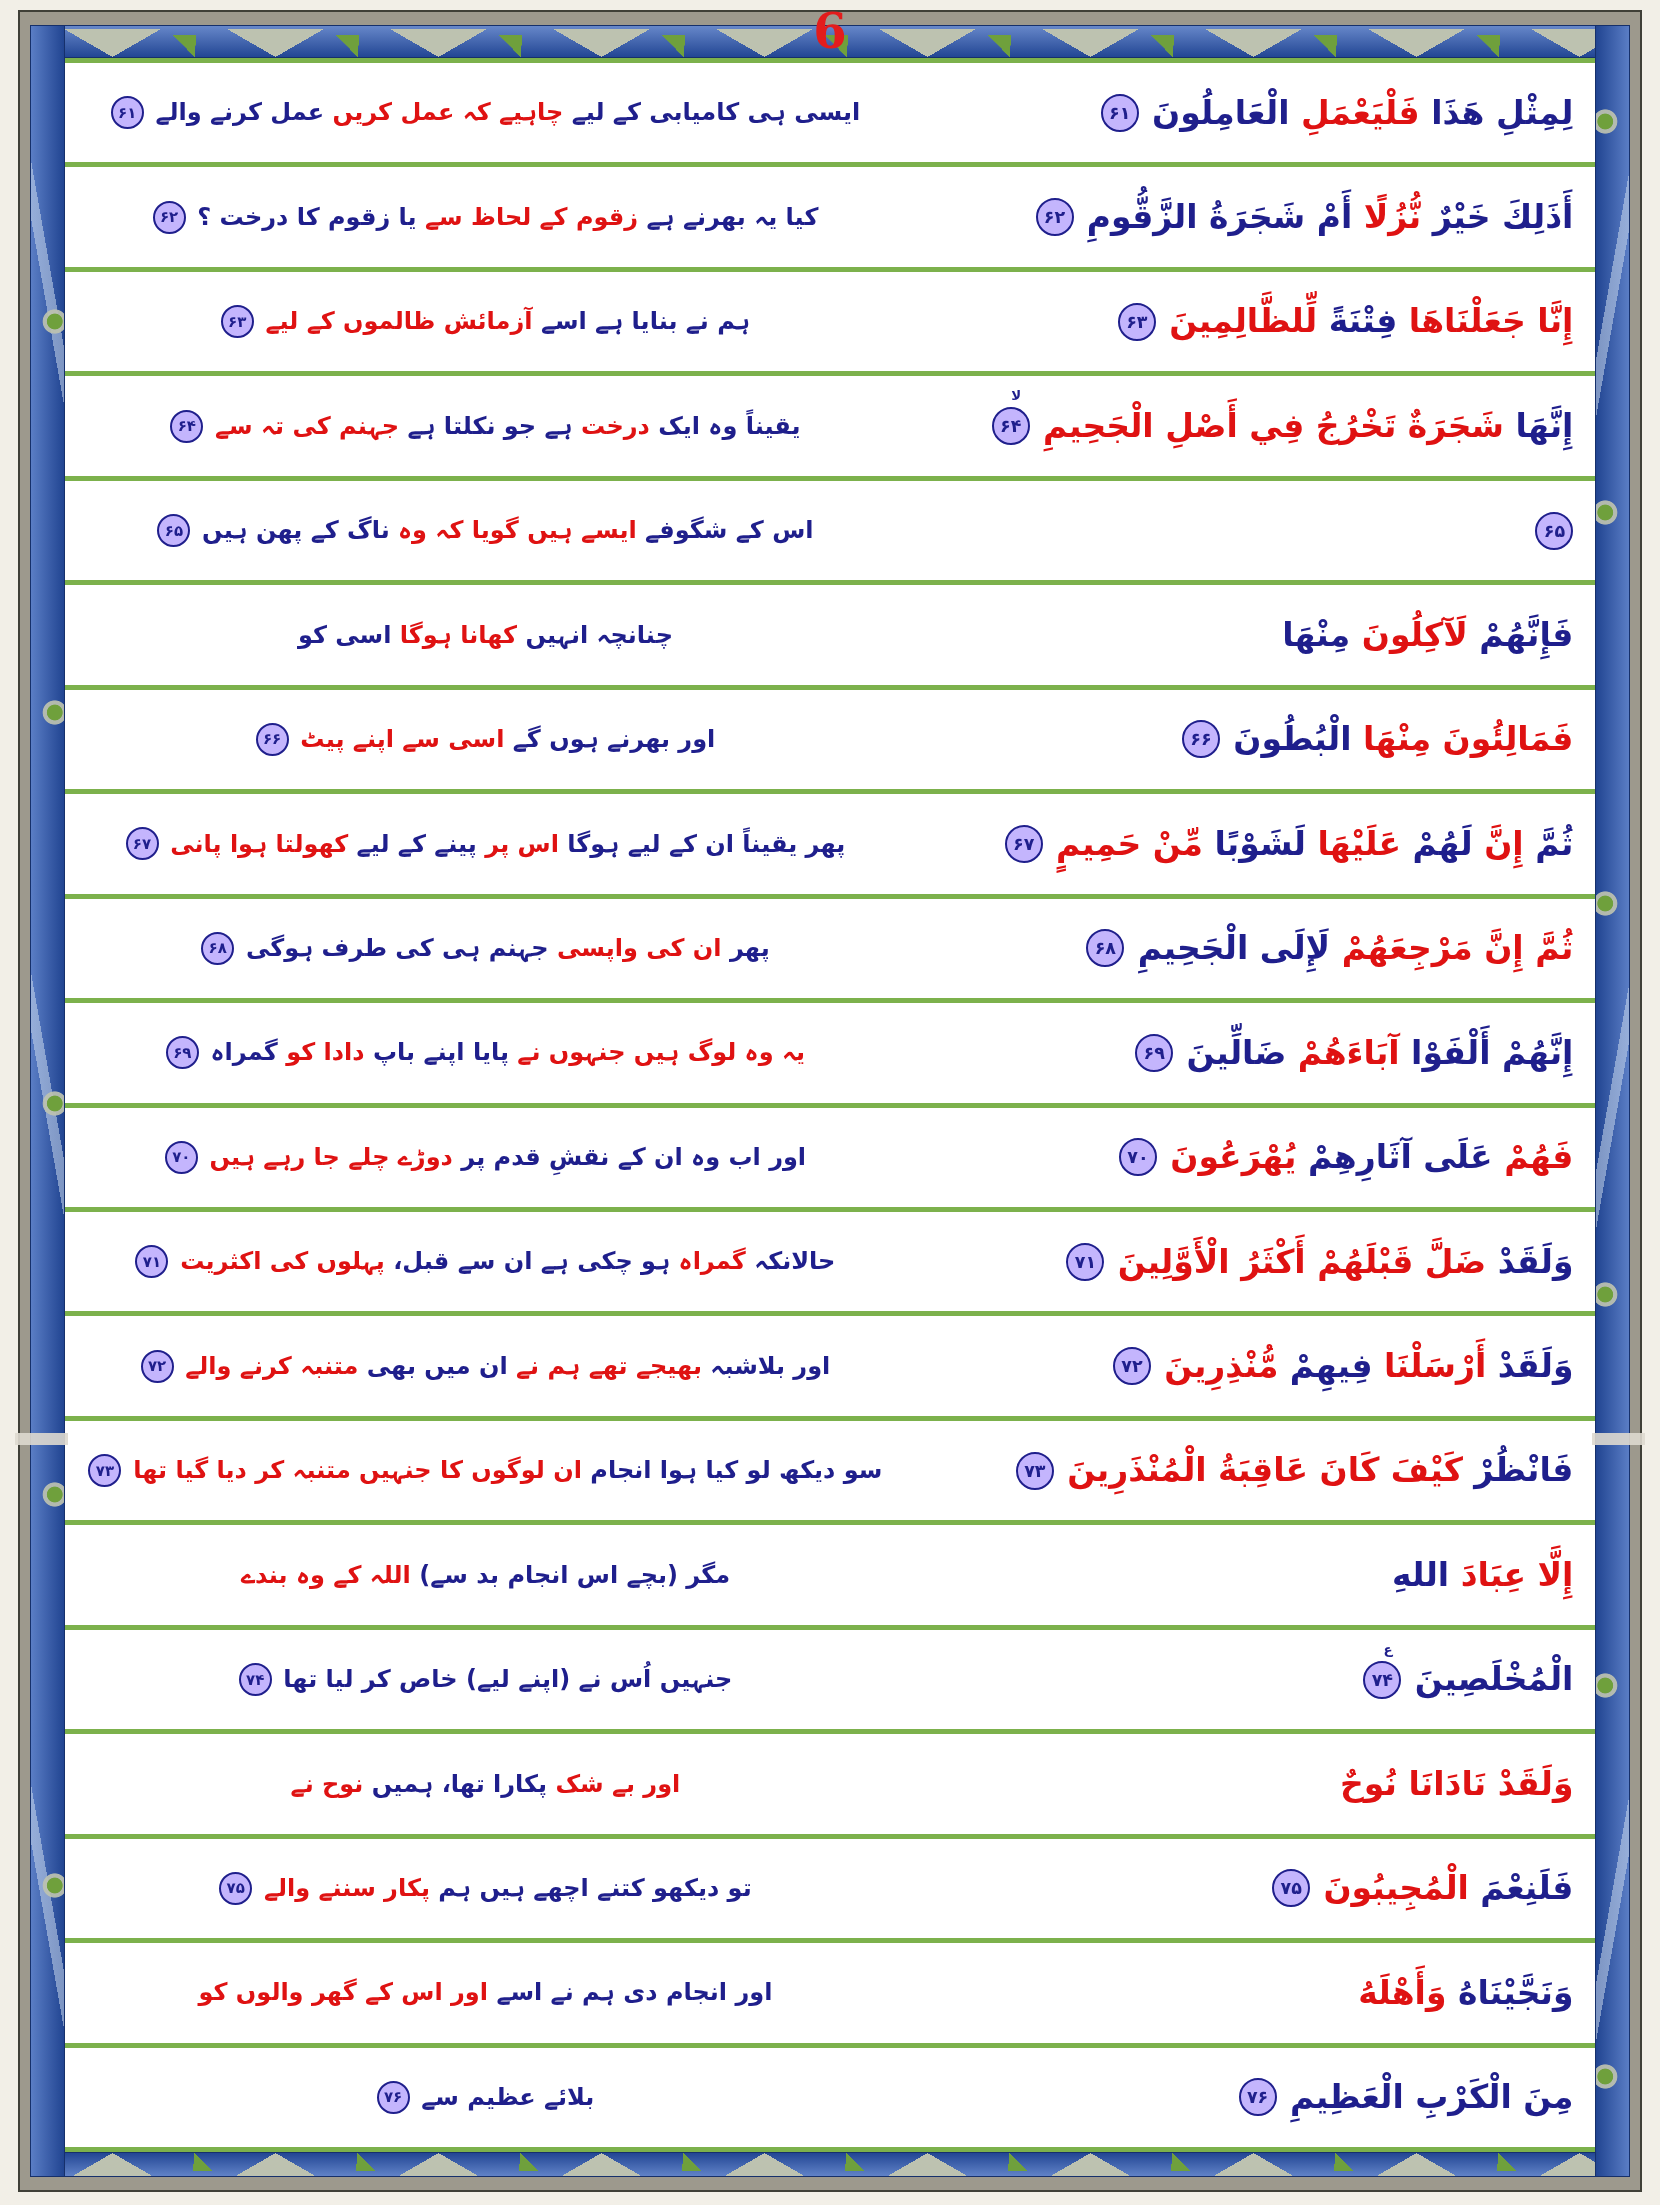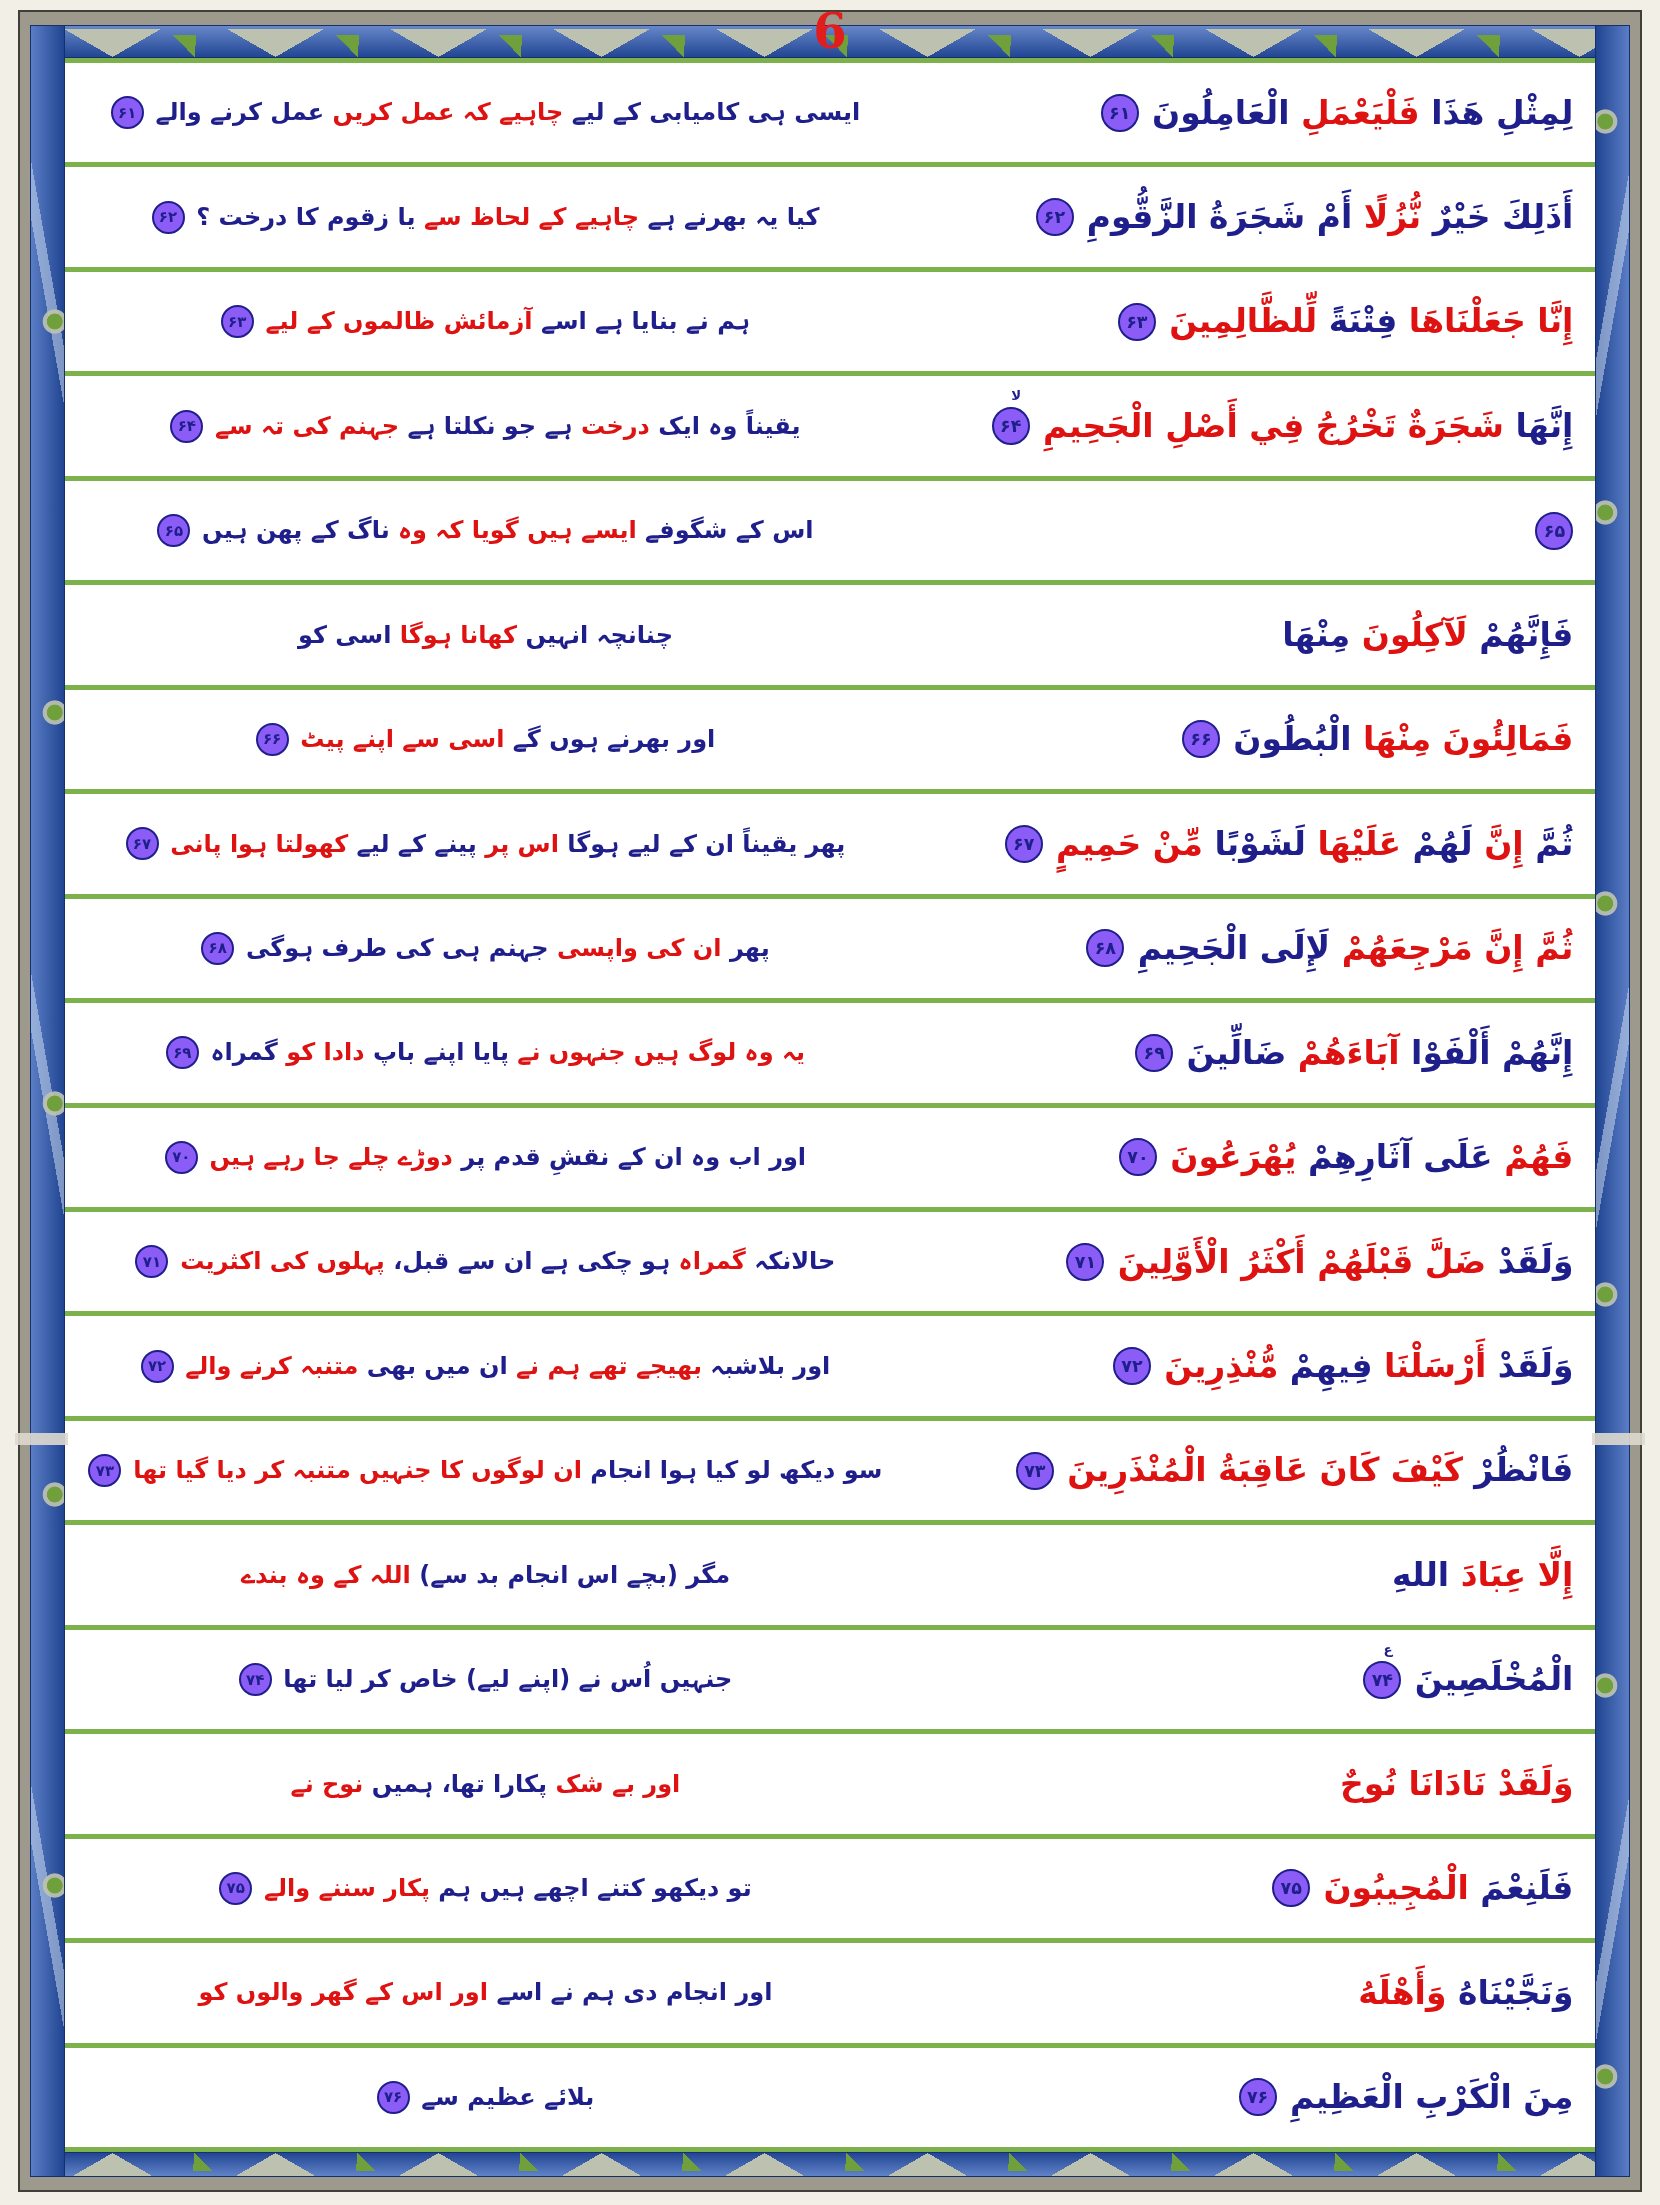--- a/index.html
+++ b/index.html
@@ -118,21 +118,21 @@
     white-space:nowrap;
   }
   .a-text{font-size:33px;font-weight:bold;color:var(--ink);line-height:1.1;}
   .red{color:var(--highlight-red);}
 
   .num{
     flex:0 0 auto;
     border:2.5px solid var(--ink);color:var(--ink);
     border-radius:50%;
     display:flex;align-items:center;justify-content:center;
-    font-weight:bold;background:#8b5cf6;position:relative;
+    font-weight:bold;background:#c4b5fd;position:relative;
   }
   .a-num{width:38px;height:38px;font-size:17.5px;}
   .u-num{width:33px;height:33px;font-size:15px;}
   .a-mark{
     position:absolute;top:-20px;right:6.7px;
     font-size:13.3px;font-weight:bold;color:var(--ink);line-height:1;
   }
 </style>
 </head>
 <body>
@@ -157,21 +157,21 @@
       <span class="a-text"><span>لِمِثْلِ هَذَا</span> <span class="red">فَلْيَعْمَلِ</span> <span>الْعَامِلُونَ</span> </span>
       <span class="num a-num">
 
         <span class="a-num-digits">۶۱</span>
       </span>
     </div>
   </div>
 
   <div class="row">
     <div class="urdu-cell">
-      <span class="u-text"><span>کیا یہ بھرنے ہے</span> <span class="red">چاہیے کے لحاظ سے</span> <span>یا زقوم کا درخت ؟</span> </span>
+      <span class="u-text"><span>کیا یہ بھرنے ہے</span> <span class="red">زقوم کے لحاظ سے</span> <span>یا زقوم کا درخت ؟</span> </span>
       <span class="num u-num">۶۲</span>
     </div>
     <div class="arabic-cell">
       <span class="a-text"><span>أَذَلِكَ خَيْرٌ</span> <span class="red">نُّزُلًا</span> <span>أَمْ شَجَرَةُ الزَّقُّومِ</span> </span>
       <span class="num a-num">
 
         <span class="a-num-digits">۶۲</span>
       </span>
     </div>
   </div>

